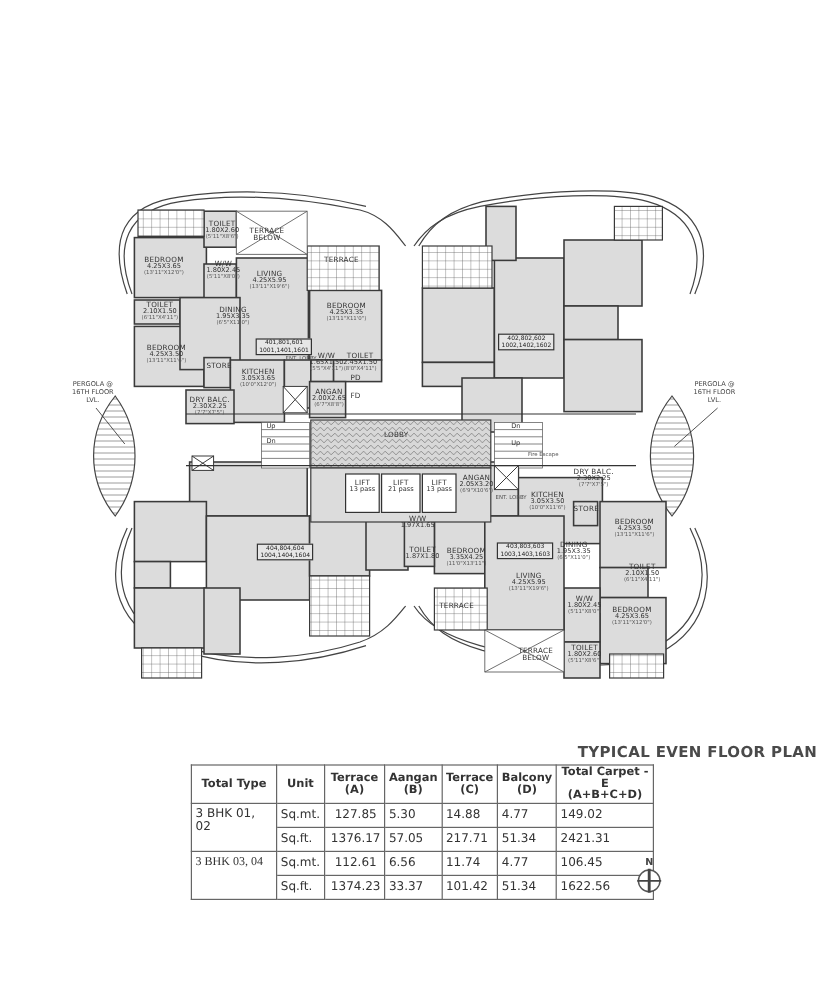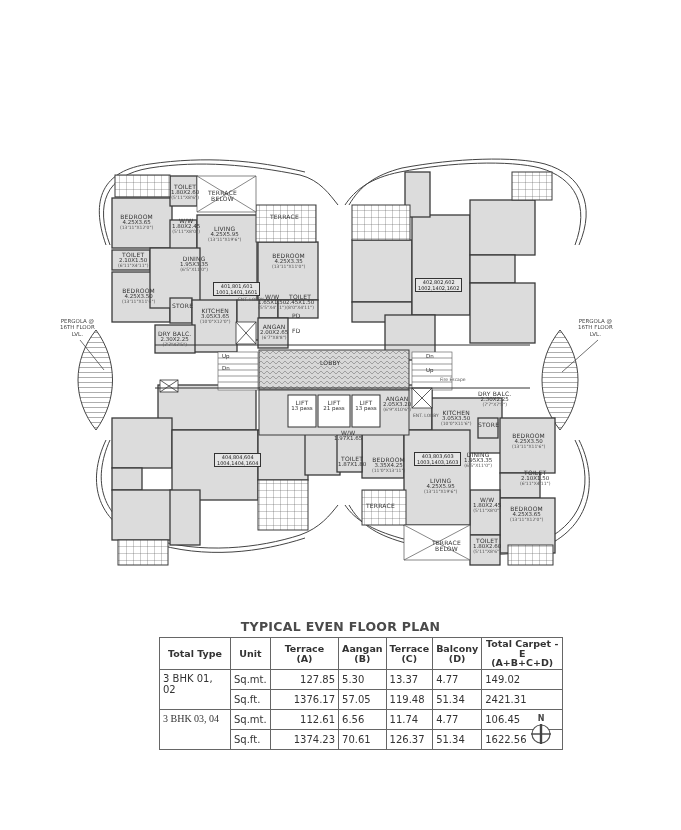--- a/index.html
+++ b/index.html
@@ -4,25 +4,25 @@
 <style>
   html, body { margin: 0; padding: 0; background: #ffffff; }
   body { width: 681px; height: 830px; position: relative; overflow: hidden; font-family: "DejaVu Sans", sans-serif; }
   .plan { position: absolute; left: 0; top: 0; width: 681px; height: 610px; }
   .lbl { position: absolute; text-align: center; color: #333; line-height: 1.05; white-space: nowrap; }
   .lbl .n { font-size: 6px; letter-spacing: .2px; }
   .lbl .d { font-size: 5.5px; }
   .lbl .i { font-size: 4.5px; color: #555; }
   .unitbox { position: absolute; border: 1px solid #333; background: #e6e6e6; font-size: 5px; text-align: center; line-height: 1.2; padding: 0 2px; color: #222; }
   .peri { position: absolute; font-size: 5.5px; color: #444; text-align: center; line-height: 1.15; }
-  .title { position: absolute; left: 0; width: 681px; top: 619px; text-align: center; font-family: "DejaVu Sans", sans-serif; font-weight: bold; font-size: 12.5px; color: #4a4a4a; letter-spacing: .3px; }
+  .title { position: absolute; left: 0; width: 681px; top: 619px; text-align: right; font-family: "DejaVu Sans", sans-serif; font-weight: bold; font-size: 12.5px; color: #4a4a4a; letter-spacing: .3px; }
   table.area { position: absolute; left: 159px; top: 637px; border-collapse: collapse; font-family: "DejaVu Sans", sans-serif; font-size: 10px; color: #333; }
   table.area th, table.area td { border: 1px solid #666; padding: 0 3px; height: 19px; }
   table.area th { font-weight: bold; font-size: 9.5px; line-height: 1.05; height: 31px; text-align: center; }
-  table.area td.num { text-align: right; padding-left: 23px; }
+  table.area td.num { text-align: center; padding-left: 5px; }
   table.area td.ctr { text-align: left; }
   .compass { position: absolute; left: 530px; top: 714px; }
 </style>
 </head>
 <body>
 
 <div class="plan">
   <svg width="681" height="610" viewBox="0 0 681 610">
     <defs>
       <pattern id="grid" width="7" height="7" patternUnits="userSpaceOnUse">
@@ -397,46 +397,46 @@
       <th style="width:34px"><span>Balcony</span><br><span>(D)</span></th>
       <th style="width:74px"><span>Total Carpet - E</span><br><span>(A+B+C+D)</span></th>
     </tr>
   </thead>
   <tbody>
     <tr>
       <td rowspan="2" class="ctr" style="vertical-align:top;padding-top:3px;">3 BHK 01, 02</td>
       <td>Sq.mt.</td>
       <td class="num">127.85</td>
       <td class="ctr">5.30</td>
-      <td class="ctr">13.37</td>
+      <td class="ctr">14.88</td>
       <td class="ctr">4.77</td>
       <td class="ctr">149.02</td>
     </tr>
     <tr>
       <td>Sq.ft.</td>
       <td class="num">1376.17</td>
       <td class="ctr">57.05</td>
-      <td class="ctr">119.48</td>
+      <td class="ctr">217.71</td>
       <td class="ctr">51.34</td>
       <td class="ctr">2421.31</td>
     </tr>
     <tr>
       <td rowspan="2" class="ctr" style="vertical-align:top;padding-top:3px;font-family:Liberation Serif, serif;">3 BHK 03, 04</td>
       <td>Sq.mt.</td>
       <td class="num">112.61</td>
       <td class="ctr">6.56</td>
       <td class="ctr">11.74</td>
       <td class="ctr">4.77</td>
       <td class="ctr">106.45</td>
     </tr>
     <tr>
       <td>Sq.ft.</td>
       <td class="num">1374.23</td>
-      <td class="ctr">70.61</td>
-      <td class="ctr">126.37</td>
+      <td class="ctr">33.37</td>
+      <td class="ctr">101.42</td>
       <td class="ctr">51.34</td>
       <td class="ctr">1622.56</td>
     </tr>
   </tbody>
 </table>
 
 <div class="compass">
   <div style="font-size:8px;text-align:center;width:22px;color:#444;font-weight:bold;">N</div>
   <svg width="22" height="22" viewBox="0 0 22 22">
     <circle cx="11" cy="11" r="9" fill="#fff" stroke="#555" stroke-width="1.2"></circle>

